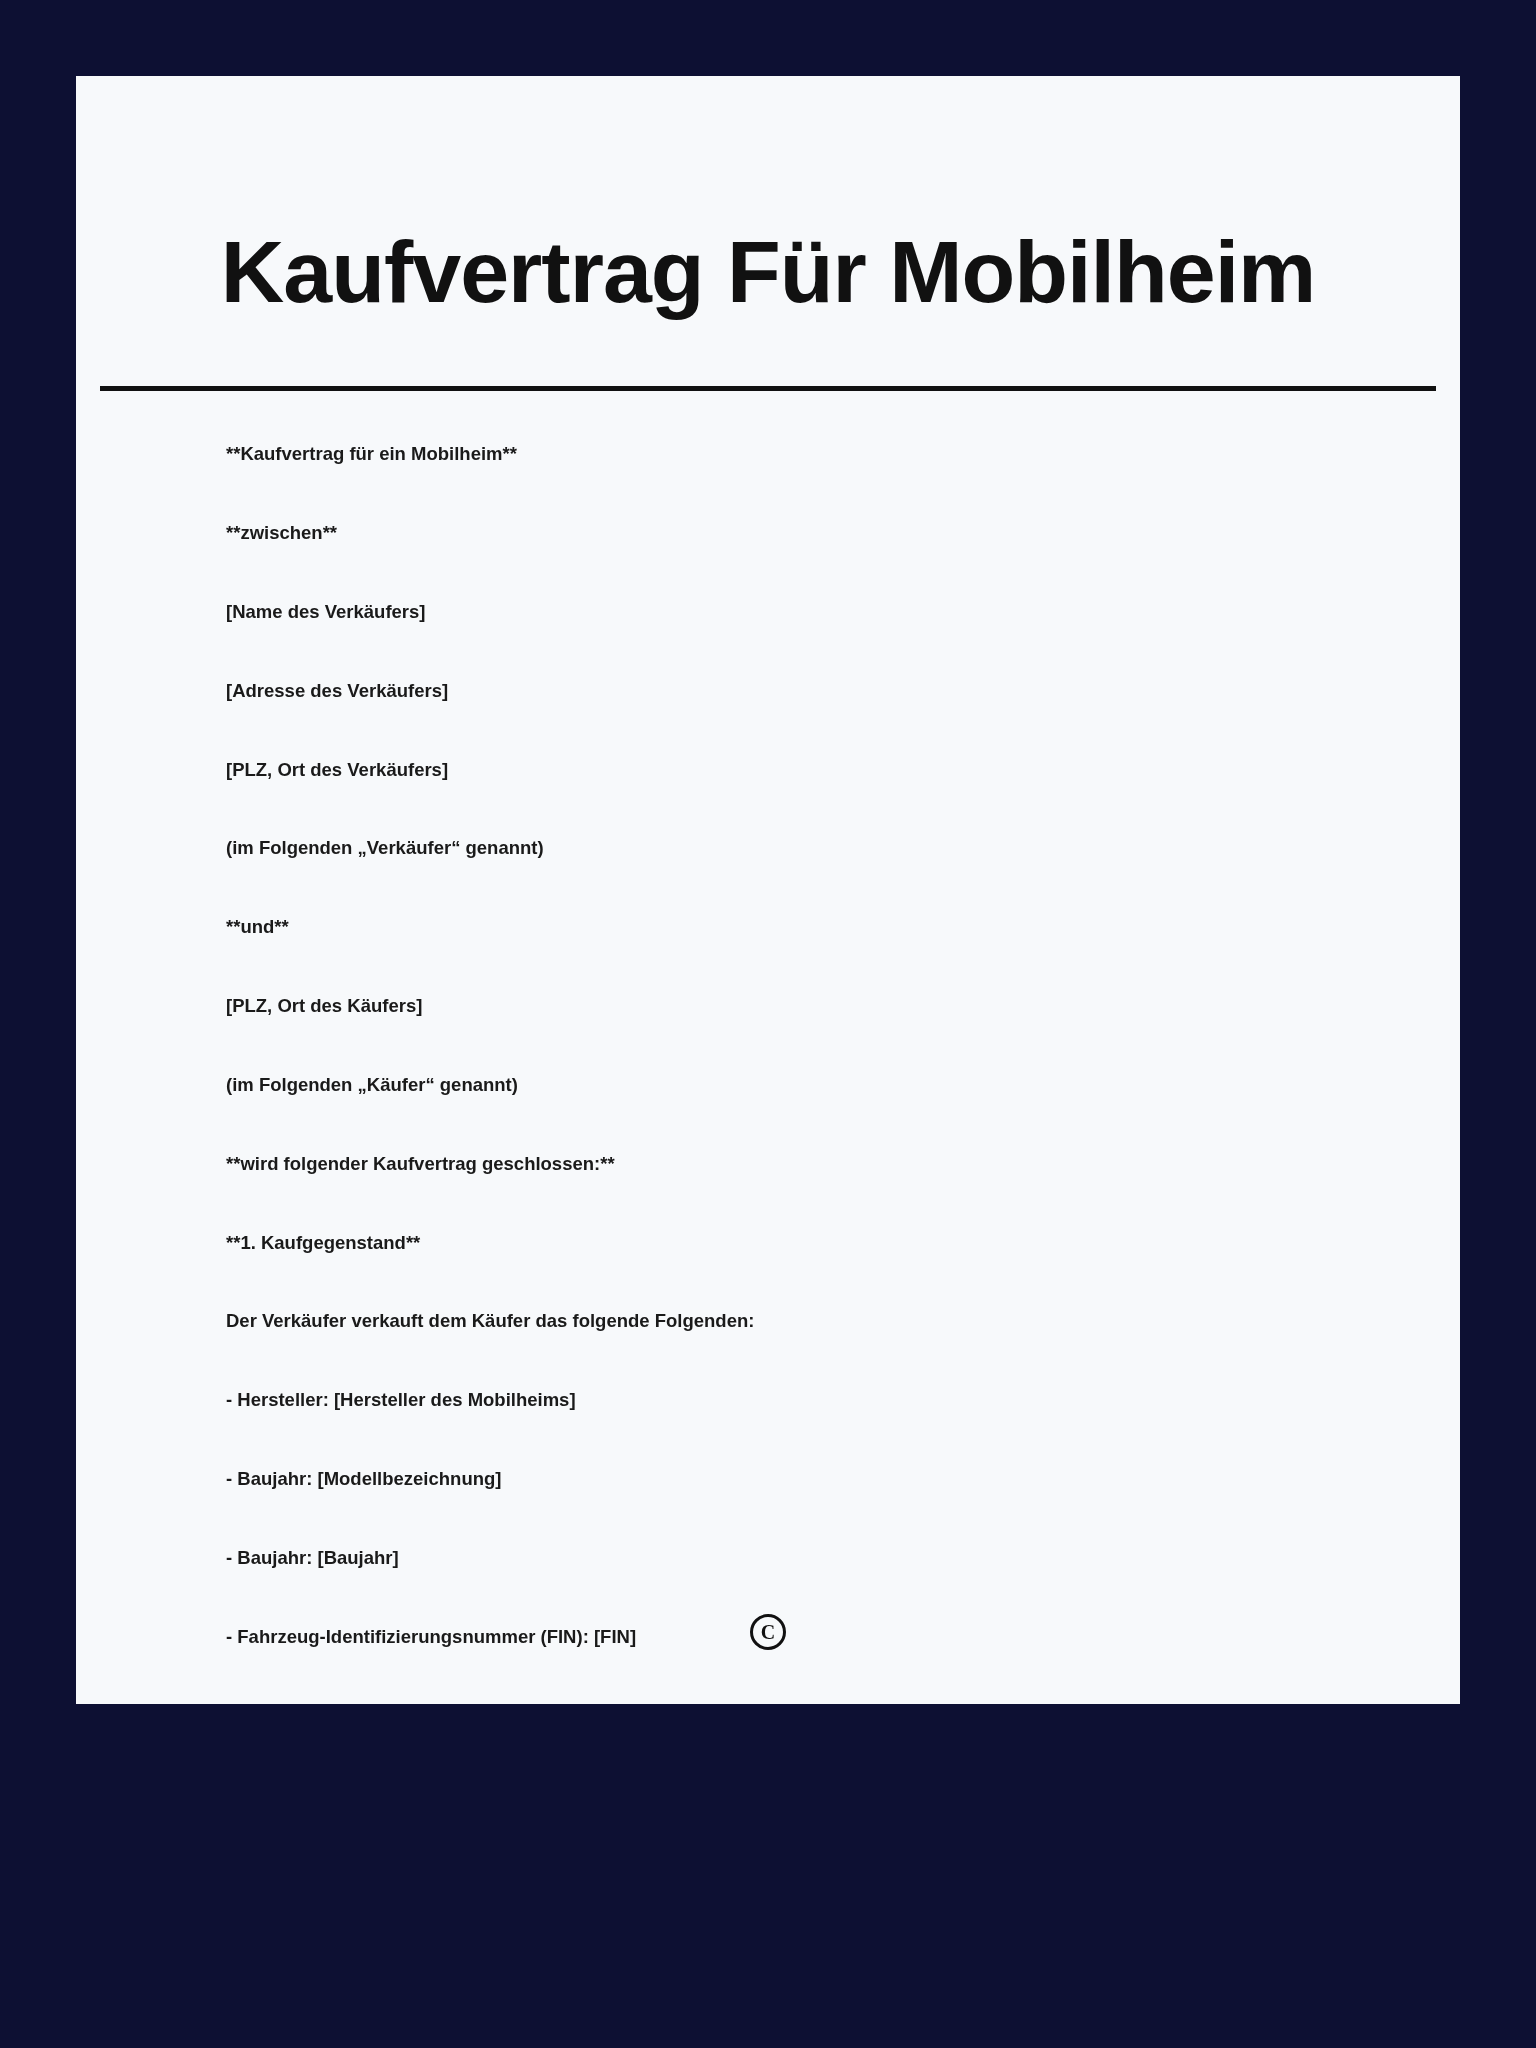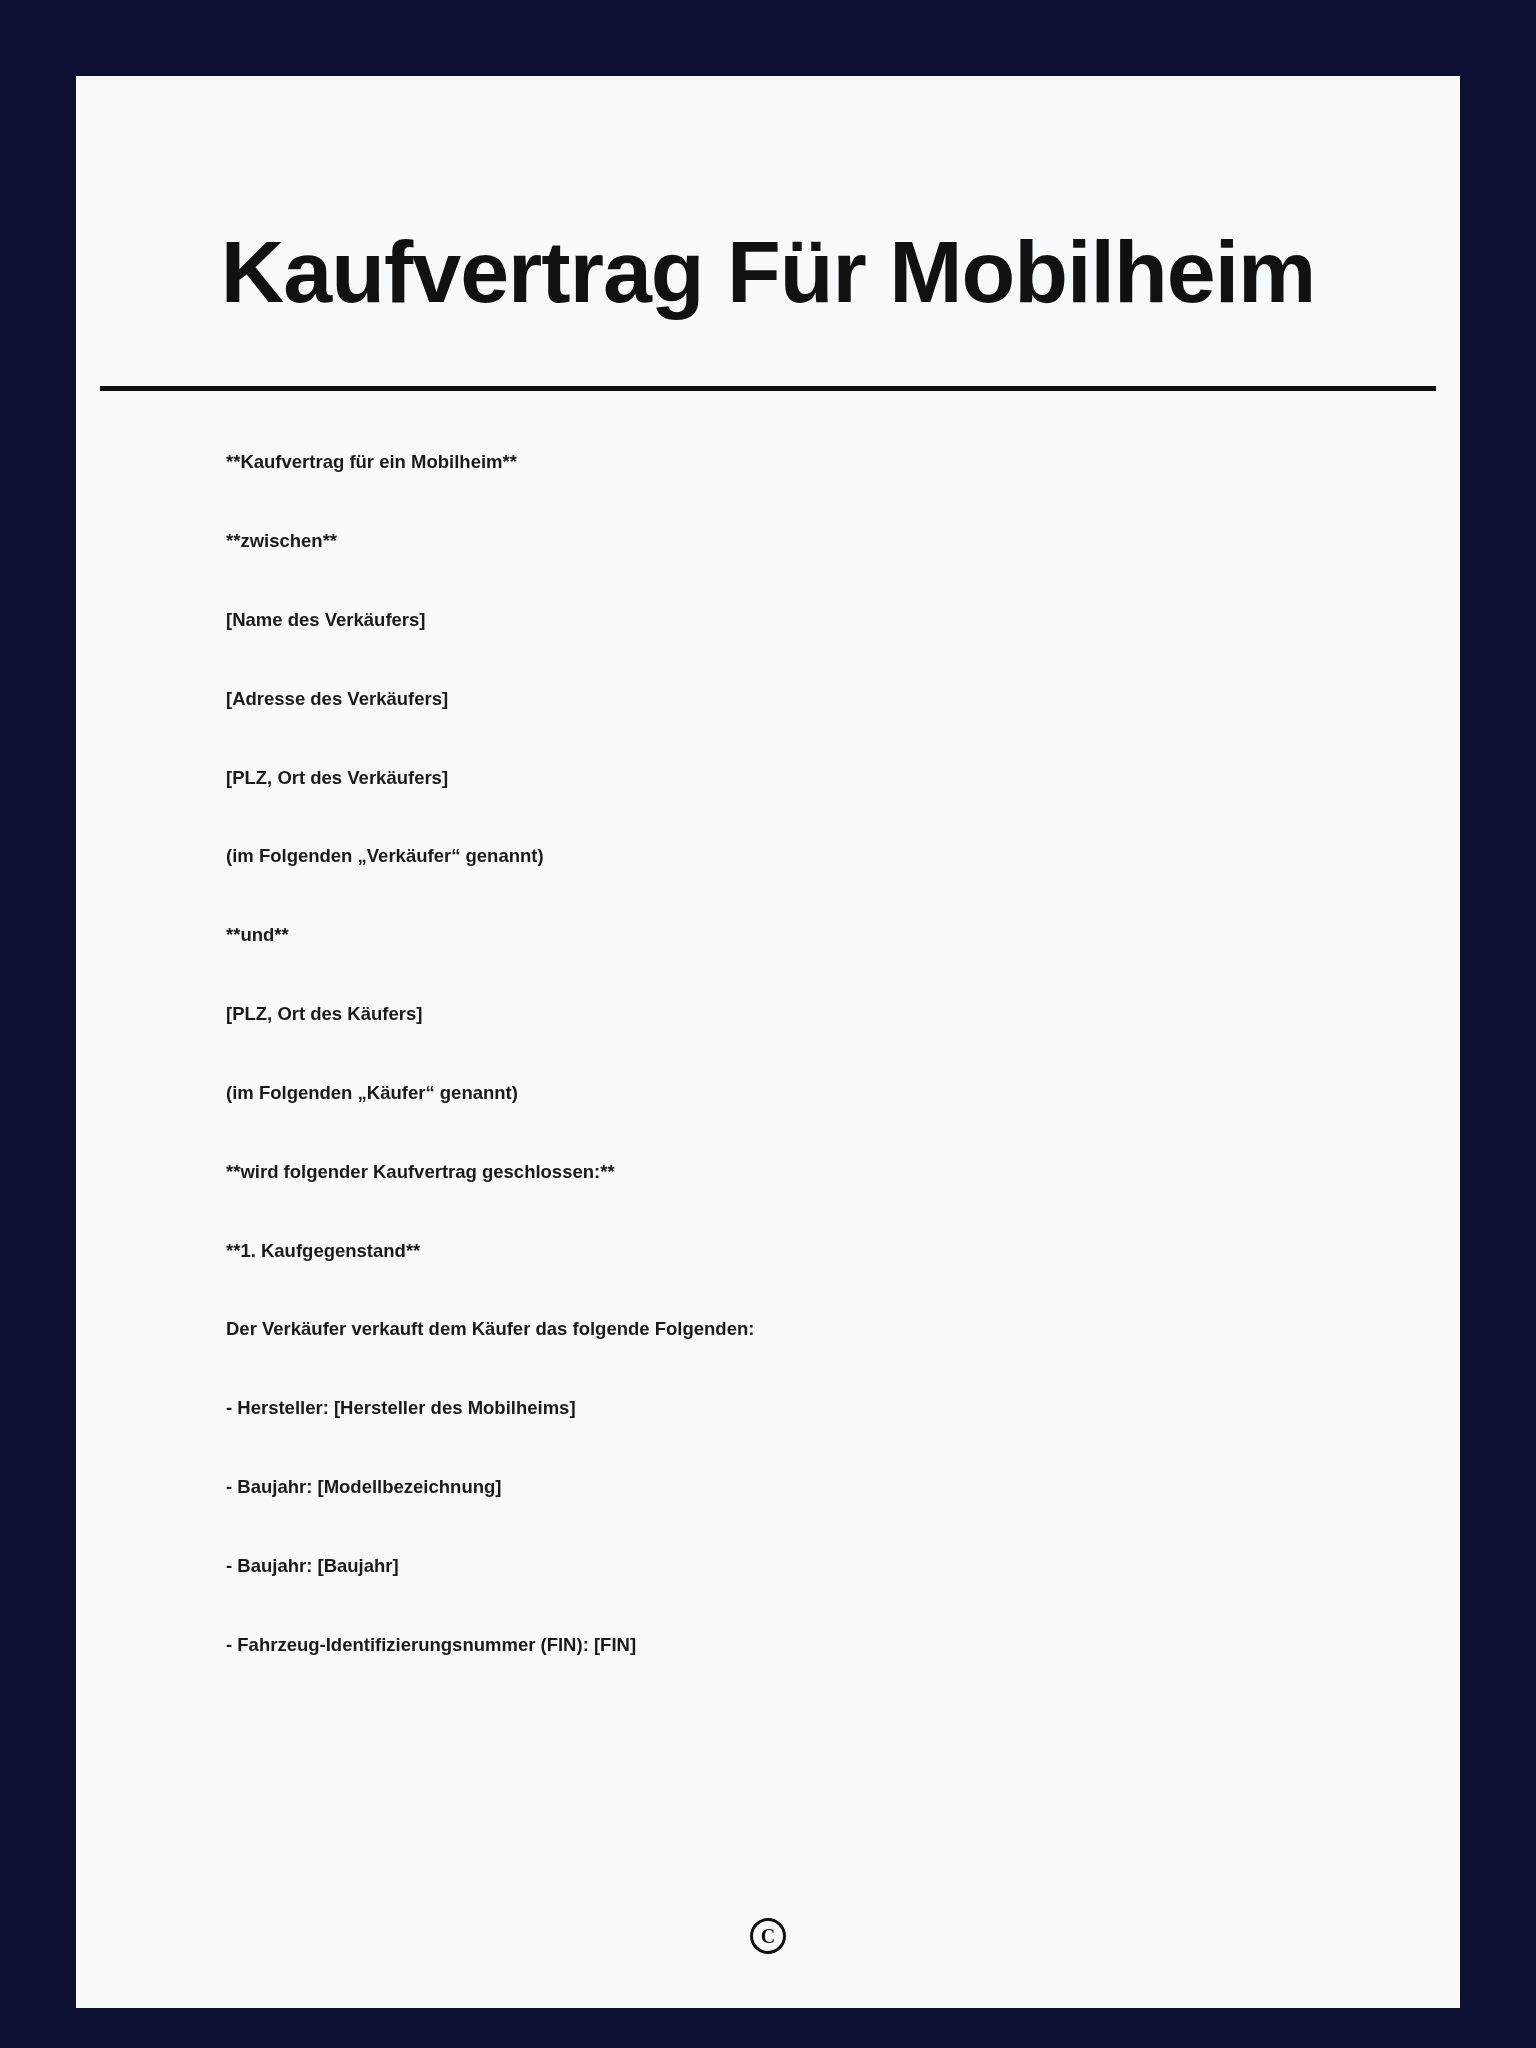--- a/index.html
+++ b/index.html
@@ -12,21 +12,21 @@
     background: #0d1033;
     font-family: "Liberation Sans", sans-serif;
     -webkit-font-smoothing: antialiased;
   }
 
   .page {
     position: absolute;
     left: 76px;
     top: 76px;
     width: 1384px;
-    height: 1932px;
+    height: 1628px;
     background: #f7f9fb;
     box-sizing: border-box;
   }
 
   .doc-title {
     margin: 0;
     padding: 150px 40px 0 40px;
     text-align: center;
     font-size: 88px;
     line-height: 1.05;
@@ -39,21 +39,21 @@
     margin: 68px 24px 0 24px;
     height: 5px;
     background: #111111;
   }
 
   .body-content {
     padding: 50px 150px 0 150px;
   }
 
   .para {
-    margin: 8px 0 52px 0;
+    margin: 0 0 52px 0;
     font-size: 18.5px;
     line-height: 1.45;
     font-weight: bold;
     color: #1a1a1a;
   }
 
   .para.spaced-top {
     margin-top: 22px;
   }
 

